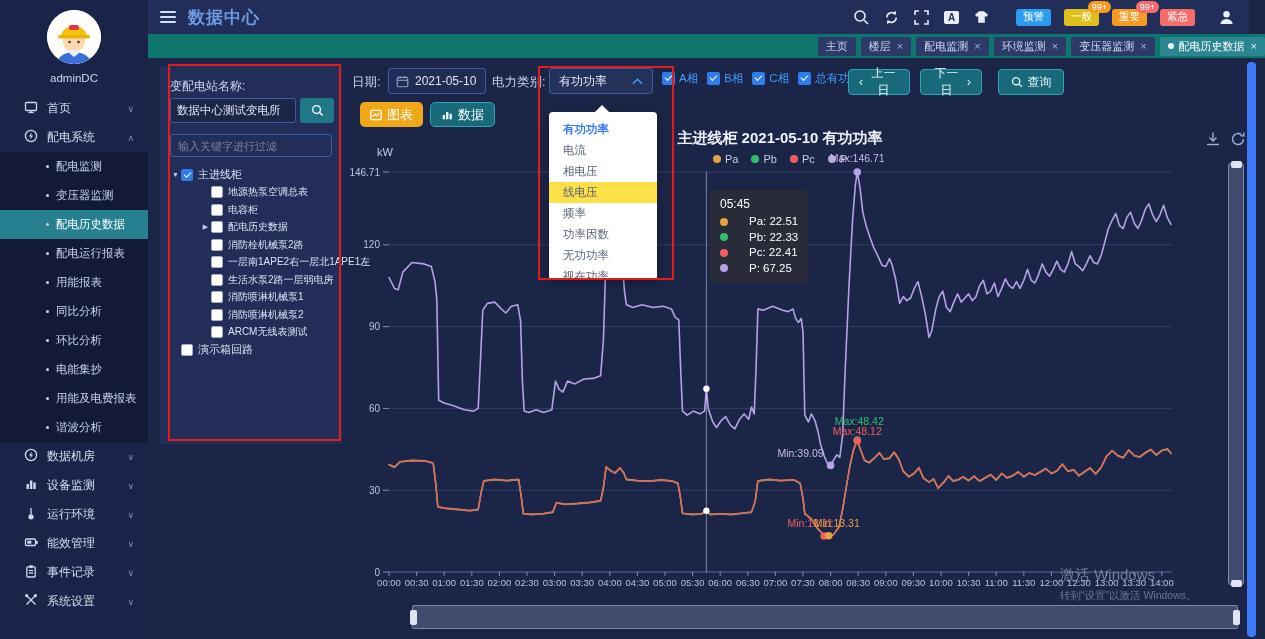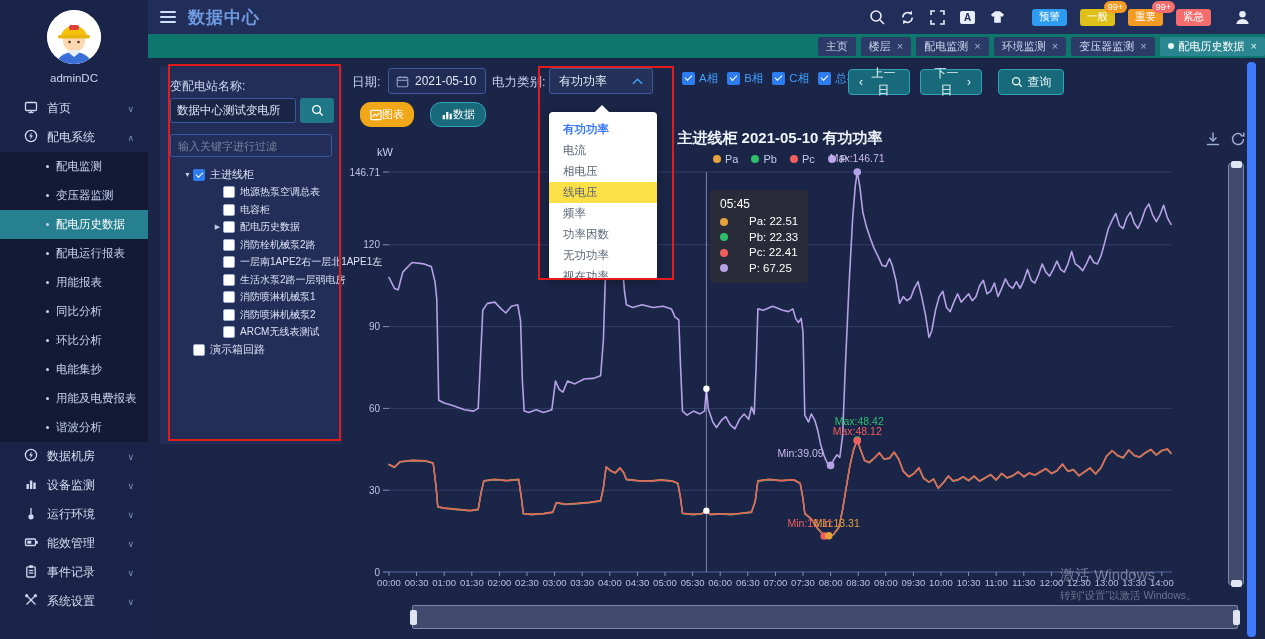--- a/index.html
+++ b/index.html
@@ -16,21 +16,21 @@
   .menu-item .mi-label{font-size:12px;color:#d6def2;margin-left:9px;flex:1;}
   .menu-item .chev{margin-right:14px;font-size:9px;color:#7f90bd;}
   .submenu{background:#121a36;}
   .submenu-item{height:29px;display:flex;align-items:center;padding-left:46px;cursor:pointer;}
   .submenu-item .bullet{width:3px;height:3px;border-radius:50%;background:#c9d3ee;margin-right:7px;}
   .submenu-item .smi-label{font-size:11.5px;color:#c9d3ee;}
   .submenu-item.active{background:#27808f;}
   .submenu-item.active .smi-label{color:#ffffff;}
 
   
-  .topbar{position:absolute;left:148px;top:0;right:0;height:34px;background:#222e5a;display:flex;align-items:center;z-index:4;}
+  .topbar{position:absolute;left:148px;top:0;right:16px;height:34px;background:#222e5a;display:flex;align-items:center;z-index:4;}
   .hamburger{width:16px;margin-left:12px;cursor:pointer;}
   .hamburger span{display:block;height:2px;background:#cfe0ff;margin:3px 0;border-radius:1px;}
   .app-title{font-size:17px;font-weight:bold;color:#6f9be0;margin-left:12px;letter-spacing:1px;}
   .tb-icons{margin-left:auto;display:flex;align-items:center;gap:13px;}
   .tb-icon{width:17px;height:17px;cursor:pointer;display:flex;align-items:center;justify-content:center;}
   .alert-group{display:flex;align-items:center;gap:13px;margin:0 10px 0 13px;}
   .alert-btn{position:relative;height:17px;padding:0 7px;border-radius:3px;font-size:10.5px;color:#fff;display:flex;align-items:center;cursor:pointer;}
   .alert-badge{position:absolute;top:-8px;right:-12px;height:12px;padding:0 4px;border-radius:7px;font-size:9px;color:#fff;display:flex;align-items:center;}
   .user-icon{margin-right:14px;}
 
@@ -46,45 +46,45 @@
   .content{position:absolute;left:148px;top:58px;right:0;bottom:0;background:#1b2547;}
 
   
   .tree-panel{position:absolute;left:12px;top:8px;width:182px;height:378px;background:#222e58;}
   .tp-label{position:absolute;left:10px;top:12px;font-size:12px;color:#cdd7f0;}
   .tp-row{position:absolute;left:10px;top:32px;display:flex;}
   .tp-input{width:126px;height:25px;background:#1b2546;border:1px solid #3b5aa6;border-radius:3px;color:#e2e9fa;font-size:11.5px;padding:0 6px;outline:none;}
   .tp-search-btn{width:34px;height:25px;margin-left:4px;background:#1f7787;border-radius:3px;display:flex;align-items:center;justify-content:center;cursor:pointer;}
   .tp-filter{position:absolute;left:10px;top:68px;width:162px;height:23px;background:transparent;border:1px solid #3b5aa6;border-radius:3px;color:#aab6d4;font-size:11px;padding:0 7px;outline:none;}
   .tp-filter::placeholder{color:#76839f;}
-  .tree{position:absolute;left:16px;top:100px;width:214px;}
+  .tree{position:absolute;left:4px;top:100px;width:214px;}
   .tree-row{height:17.5px;display:flex;align-items:center;cursor:pointer;white-space:nowrap;}
   .tree-row .caret{width:11px;font-size:7px;color:#c0cbe8;text-align:center;flex:0 0 11px;}
   .tree-row .t-label{margin-left:5px;color:#dbe3f5;}
   .tree-root{padding-left:6px;font-size:11px;}
   .tree-child{padding-left:36px;font-size:10px;}
 
   
   .cb{width:13px;height:13px;border-radius:2px;position:relative;display:inline-block;flex:0 0 13px;cursor:pointer;}
   .cb.sm{width:12px;height:12px;flex:0 0 12px;}
   .cb.checked{background:#2d7cf0;}
   .cb.checked::after{content:"";position:absolute;left:3px;top:3px;width:6px;height:3px;border-left:1.8px solid #fff;border-bottom:1.8px solid #fff;transform:rotate(-45deg);}
   .cb.un{background:#ffffff;border:1px solid #9fb0cf;}
 
   
   .ctl-label{position:absolute;font-size:12.5px;color:#c6d1ef;}
   .date-input{position:absolute;left:240px;top:10px;width:98px;height:26px;background:#202c54;border:1px solid #3d5aa0;border-radius:3px;display:flex;align-items:center;padding:0 7px;gap:6px;cursor:pointer;}
   .date-input .dval{font-size:12px;color:#dfe6f8;}
   .select-box{position:absolute;left:401px;top:10px;width:104px;height:26px;background:#243158;border:1px solid #3d5aa0;border-radius:3px;display:flex;align-items:center;padding:0 9px;cursor:pointer;z-index:30;}
   .select-box .sval{font-size:12px;color:#e6ecfa;flex:1;}
-  .phase-group{position:absolute;left:514px;top:13px;display:flex;align-items:flex-end;gap:9px;margin-left:20px;}
+  .phase-group{position:absolute;left:514px;top:13px;display:flex;align-items:flex-end;gap:9px;}
   .phase-item{display:flex;align-items:center;gap:4px;cursor:pointer;}
   .phase-item .p-label{font-size:11.5px;color:#3f9efd;}
   .teal-btn{position:absolute;height:26px;background:#186a7b;border:1px solid #2fa3b8;border-radius:4px;color:#eaf6f8;font-size:12px;display:flex;align-items:center;justify-content:center;gap:5px;cursor:pointer;padding:0 10px;}
-  .view-btn{position:absolute;top:44px;height:25px;border-radius:11px;color:#fff;font-size:11px;display:flex;align-items:center;justify-content:center;cursor:pointer;padding:0 10px;border:none;}
+  .view-btn{position:absolute;top:44px;height:25px;border-radius:5px;color:#fff;font-size:13px;display:flex;align-items:center;justify-content:center;gap:5px;cursor:pointer;padding:0 10px;border:none;}
 
   
   .dropdown{position:absolute;left:401px;top:54px;width:108px;height:168px;background:#fff;border-radius:4px;box-shadow:0 2px 10px rgba(0,0,0,.35);z-index:31;overflow:hidden;padding-top:7px;}
   .dropdown::before{content:"";position:absolute;}
   .dd-arrow{position:absolute;left:449px;top:49px;width:10px;height:10px;background:#fff;transform:rotate(45deg);z-index:32;}
   .dd-item{height:21px;line-height:21px;padding-left:14px;font-size:11.5px;color:#5a6577;cursor:pointer;}
   .dd-item.selected{color:#3a7afe;font-weight:bold;}
   .dd-item.hovered{background:#fde047;}
 
   

